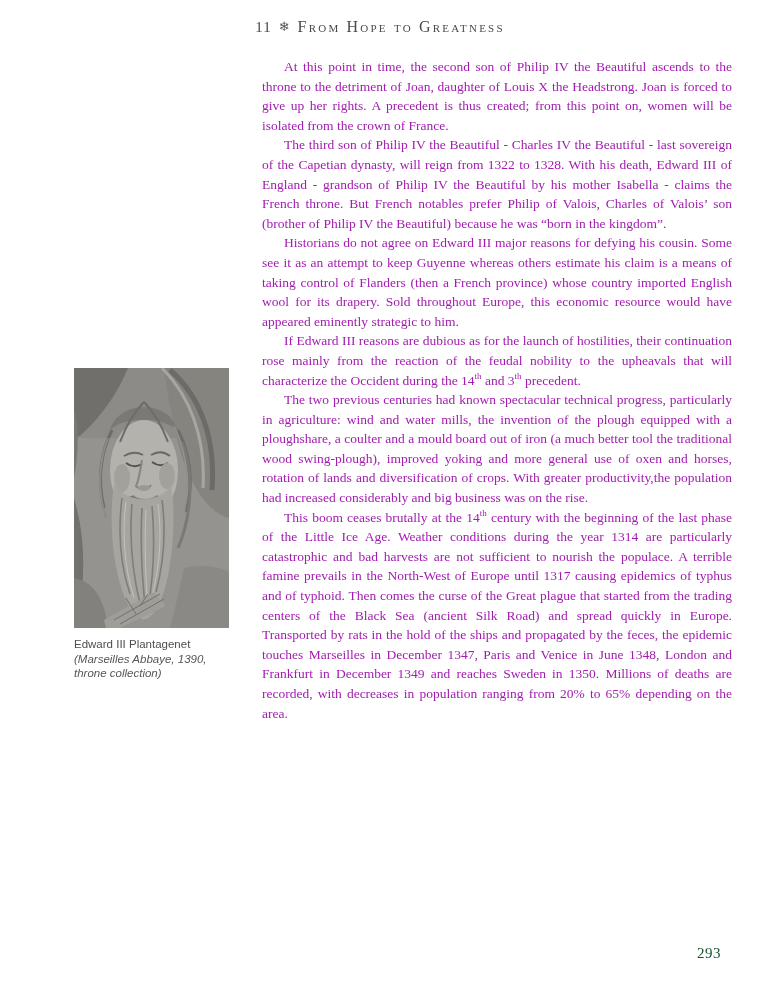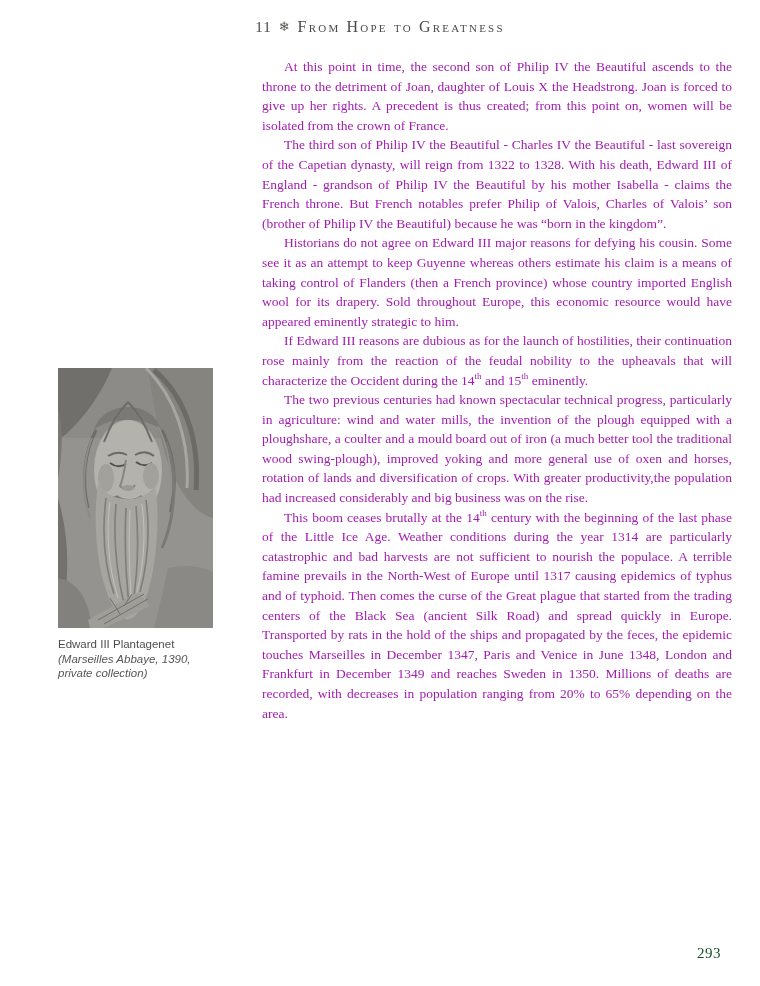--- a/index.html
+++ b/index.html
@@ -9,21 +9,21 @@
   }
   
   .running-header{
     position:absolute;top:18px;left:0;width:760px;text-align:center;
     color:#4b4a48;font-size:15px;letter-spacing:1px;
   }
   .running-header .num{letter-spacing:1px;margin-right:6px;}
   .running-header .orn{font-size:13px;margin:0 7px 0 1px;color:#55544f;position:relative;top:-1px;}
   .running-header .title-sc{font-variant:small-caps;letter-spacing:2.2px;font-size:16px;}
   
-  .figure{position:absolute;left:58px;top:368px;width:155px;margin:0;}
+  .figure{position:absolute;left:74px;top:368px;width:155px;margin:0;}
   .figure svg{display:block;width:155px;height:260px;}
   .figcap{margin-top:9px;font-family:"Liberation Sans","DejaVu Sans",sans-serif;
     font-size:11.5px;line-height:1.28;color:#4e4e4e;}
   .figcap .ital{font-style:italic;color:#565656;}
   
   .body-text{
     position:absolute;left:262px;top:57px;width:470px;
     font-size:13.5px;line-height:19.6px;text-align:justify;color:#a21caf;
   }
   .body-text p{margin:0;text-indent:22px;}
@@ -98,28 +98,28 @@
       <path d="M110,200 C126,196 144,198 155,204 L155,260 L96,260 C102,238 106,218 110,200 Z" fill="#8b8985"></path>
 
       <path d="M30,252 L80,224 L92,238 L46,260 L32,260 Z" fill="#9f9d98"></path>
       <path d="M40,252 L86,226" stroke="#73716d" stroke-width="1" fill="none"></path>
       <path d="M46,256 L90,231" stroke="#73716d" stroke-width="1" fill="none"></path>
       <path d="M52,230 L62,246 M66,238 L74,226" stroke="#73716d" stroke-width="1" fill="none"></path>
     </svg>
     <figcaption class="figcap">
       <div>Edward III Plantagenet</div>
       <div class="ital">(Marseilles Abbaye, 1390,</div>
-      <div class="ital">private collection)</div>
+      <div class="ital">throne collection)</div>
     </figcaption>
   </figure>
 
   <div class="body-text">
       <p><span>At this point in time, the second son of Philip IV the Beautiful ascends to the throne to the detriment of Joan, daughter of Louis X the Headstrong. Joan is forced to give up her rights. A precedent is thus created; from this point on, women will be isolated from the crown of France.</span></p>
       <p><span>The third son of Philip IV the Beautiful - Charles IV the Beautiful - last sovereign of the Capetian dynasty, will reign from 1322 to 1328. With his death, Edward III of England - grandson of Philip IV the Beautiful by his mother Isabella - claims the French throne. But French notables prefer Philip of Valois, Charles of Valois’ son (brother of Philip IV the Beautiful) because he was “born in the kingdom”.</span></p>
       <p><span>Historians do not agree on Edward III major reasons for defying his cousin. Some see it as an attempt to keep Guyenne whereas others estimate his claim is a means of taking control of Flanders (then a French province) whose country imported English wool for its drapery. Sold throughout Europe, this economic resource would have appeared eminently strategic to him.</span></p>
-      <p><span>If Edward III reasons are dubious as for the launch of hostilities, their continuation rose mainly from the reaction of the feudal nobility to the upheavals that will characterize the Occident during the 14</span><sup>th</sup><span> and 15</span><sup>th</sup><span> eminently.</span></p>
+      <p><span>If Edward III reasons are dubious as for the launch of hostilities, their continuation rose mainly from the reaction of the feudal nobility to the upheavals that will characterize the Occident during the 14</span><sup>th</sup><span> and 3</span><sup>th</sup><span> precedent.</span></p>
       <p><span>The two previous centuries had known spectacular technical progress, particularly in agriculture: wind and water mills, the invention of the plough equipped with a ploughshare, a coulter and a mould board out of iron (a much better tool the traditional wood swing-plough), improved yoking and more general use of oxen and horses, rotation of lands and diversification of crops. With greater productivity,the population had increased considerably and big business was on the rise.</span></p>
       <p><span>This boom ceases brutally at the 14</span><sup>th</sup><span> century with the beginning of the last phase of the Little Ice Age. Weather conditions during the year 1314 are particularly catastrophic and bad harvests are not sufficient to nourish the populace. A terrible famine prevails in the North-West of Europe until 1317 causing epidemics of typhus and of typhoid. Then comes the curse of the Great plague that started from the trading centers of the Black Sea (ancient Silk Road) and spread quickly in Europe. Transported by rats in the hold of the ships and propagated by the feces, the epidemic touches Marseilles in December 1347, Paris and Venice in June 1348, London and Frankfurt in December 1349 and reaches Sweden in 1350. Millions of deaths are recorded, with decreases in population ranging from 20% to 65% depending on the area.</span></p>
     </div>
 
   <div class="page-number">293</div>
 
 </div>
 
 </body></html>

